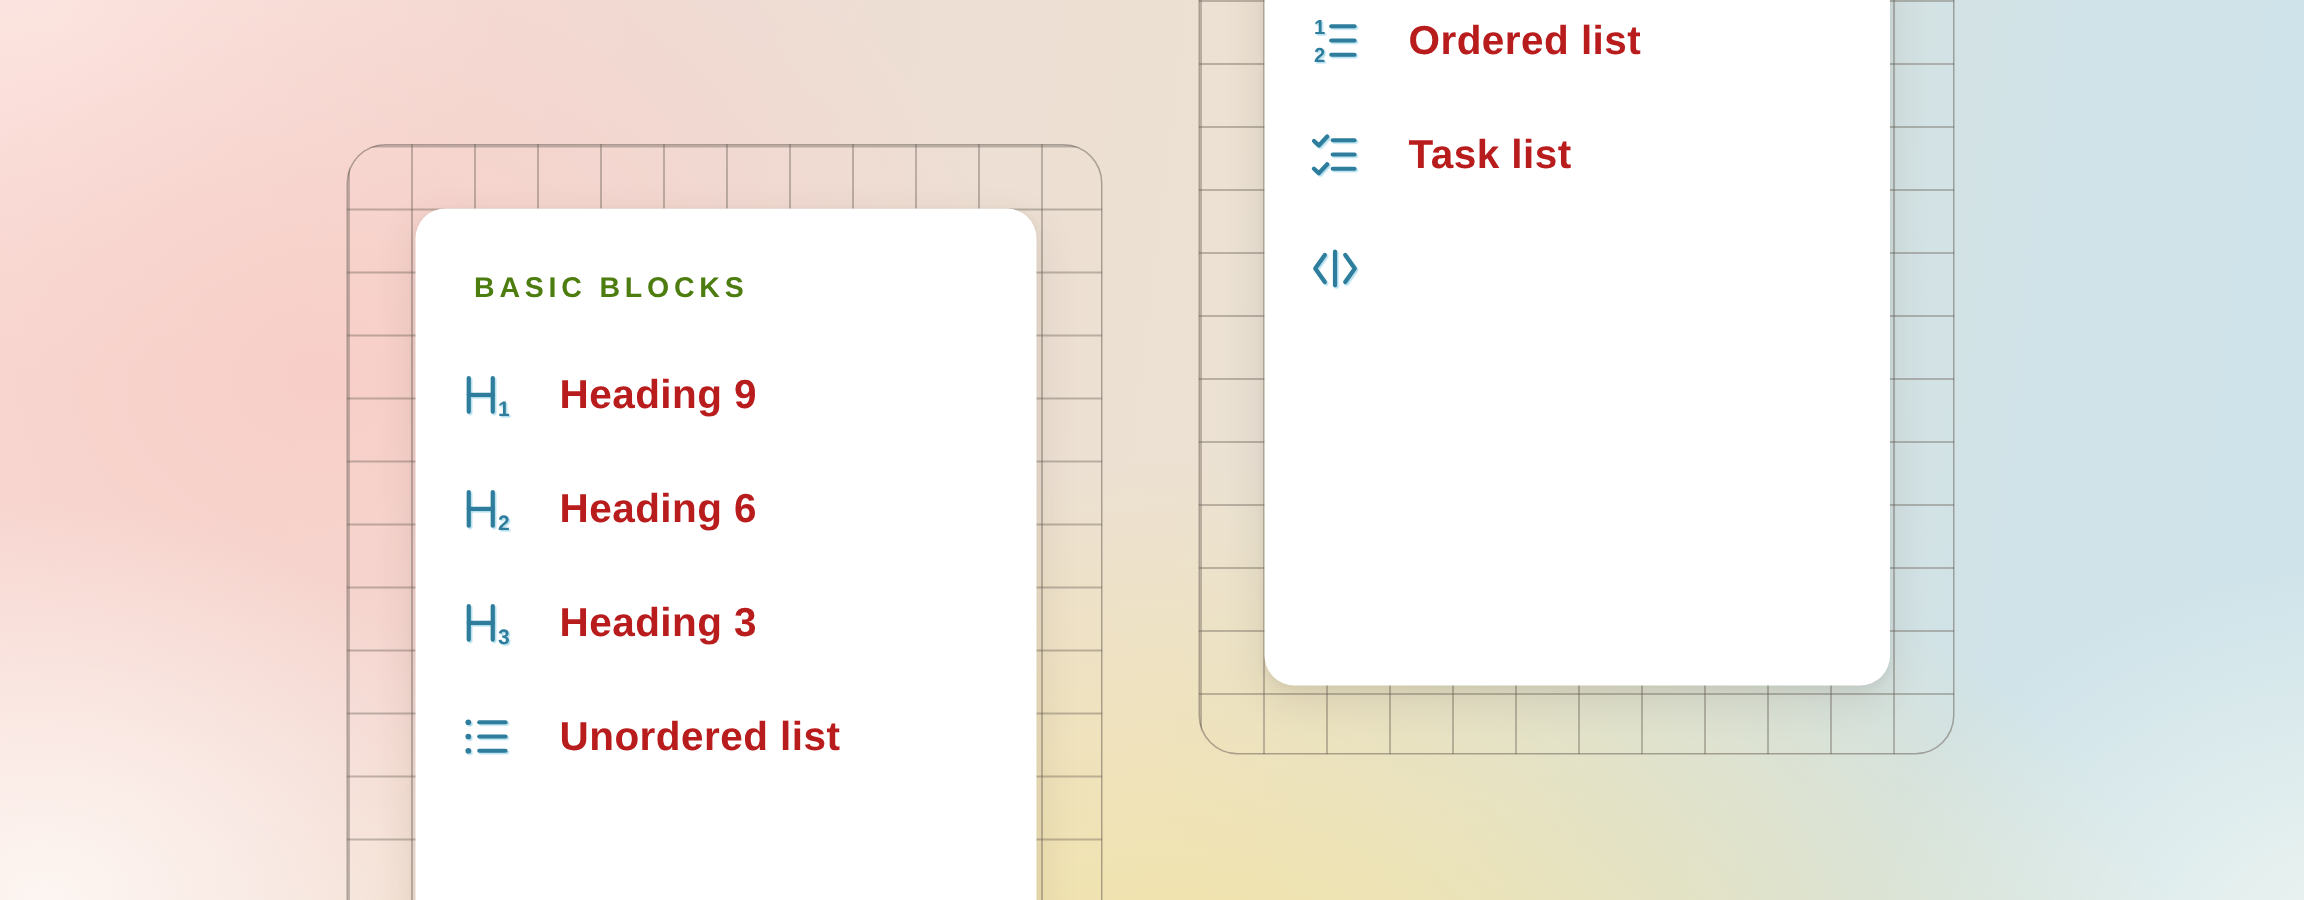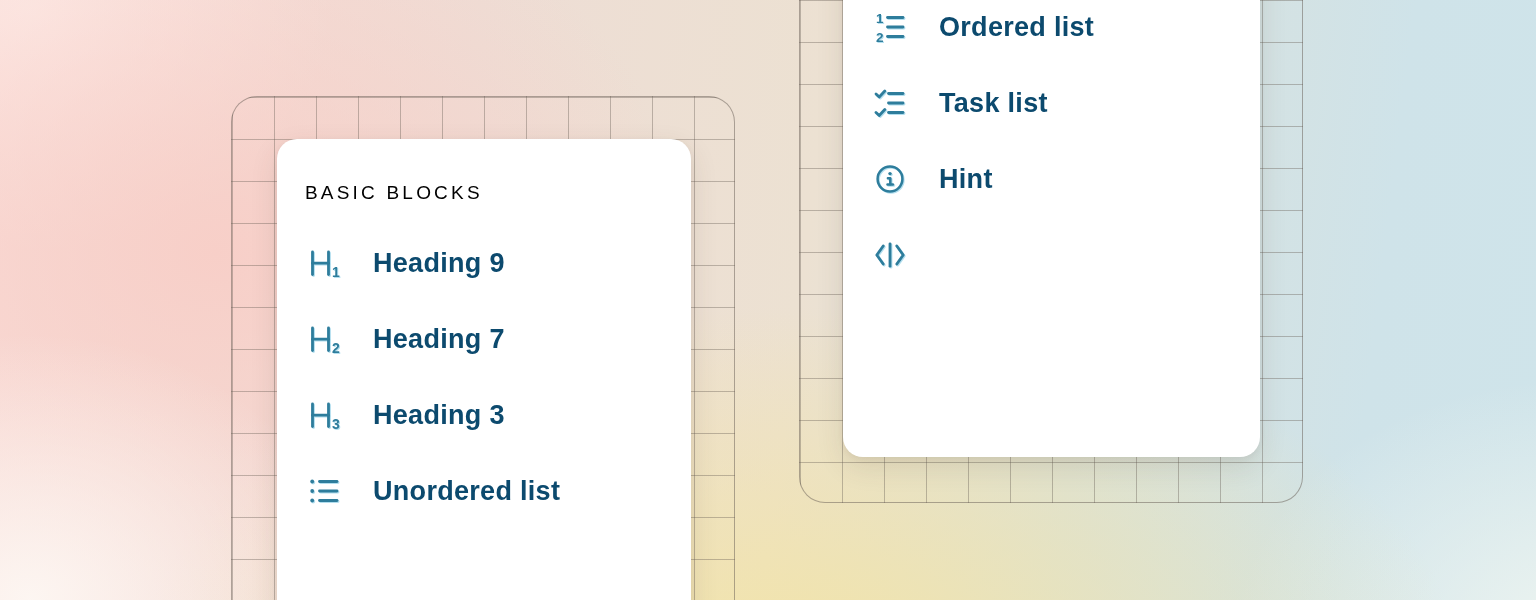--- a/index.html
+++ b/index.html
@@ -32,46 +32,46 @@
   .card{
     position:absolute;
     background:#ffffff;
     border-radius:20px;
     box-shadow:0 10px 28px rgba(74,56,44,0.12), 0 2px 6px rgba(74,56,44,0.06);
     box-sizing:border-box;
   }
   #card-left{left:277px;top:139px;width:414px;height:520px;}
   #card-right{left:843px;top:-49px;width:417px;height:506px;padding-top:38px;}
   .panel-title{
-    margin:30px 0 8px 28px;
+    margin:30px 0 8px 39px;
     height:48px;line-height:48px;
-    font-size:19px;font-weight:400;
+    font-size:19px;font-weight:700;
     letter-spacing:3.2px;
-    color:#000000;
+    color:#4d7c0f;
   }
   .menu-row{
     display:flex;align-items:center;
     height:76px;
     padding-left:30px;
     cursor:pointer;
   }
   .icon-box{
     width:36px;height:32px;
     display:flex;align-items:center;justify-content:flex-start;
     margin-right:30px;
     flex:0 0 36px;
   }
   .ic{
     filter:drop-shadow(1px 1.5px 0 rgba(164,216,235,0.85));
   }
   .row-label{
     font-size:27px;
     font-weight:700;
     letter-spacing:0.3px;
-    color:#0c4a6e;
+    color:#b91c1c;
     line-height:1;
     white-space:nowrap;
   }
   .ic text{
     font-family:"Liberation Sans", sans-serif;
     font-weight:700;
   }
 </style>
 </head>
 <body>
@@ -99,21 +99,21 @@
 
     <div class="menu-row">
       <span class="icon-box">
         <svg class="ic" width="36" height="32" viewBox="0 0 36 32" fill="none" stroke="#2e7d9c" stroke-width="2.8" stroke-linecap="round" stroke-linejoin="round">
           <path d="M5.5 5 V27.5"></path>
             <path d="M21.5 5 V27.5"></path>
             <path d="M5.5 16.2 H21.5"></path>
           <text x="25" y="30" font-size="14" fill="#2e7d9c" stroke="none">2</text>
         </svg>
       </span>
-      <span class="row-label">Heading 7</span>
+      <span class="row-label">Heading 6</span>
     </div>
 
     <div class="menu-row">
       <span class="icon-box">
         <svg class="ic" width="36" height="32" viewBox="0 0 36 32" fill="none" stroke="#2e7d9c" stroke-width="2.8" stroke-linecap="round" stroke-linejoin="round">
           <path d="M5.5 5 V27.5"></path>
             <path d="M21.5 5 V27.5"></path>
             <path d="M5.5 16.2 H21.5"></path>
           <text x="25" y="30" font-size="14" fill="#2e7d9c" stroke="none">3</text>
         </svg>
@@ -158,31 +158,20 @@
           <path d="M3 25.5 L6.2 28.5 L11.8 22.5"></path>
           <path d="M15.5 6.5 H30"></path>
             <path d="M15.5 16 H30"></path>
             <path d="M15.5 25.5 H30"></path>
         </svg>
       </span>
       <span class="row-label">Task list</span>
     </div>
 
 
-    <div class="menu-row">
-      <span class="icon-box">
-        <svg class="ic" width="34" height="32" viewBox="0 0 34 32" fill="none" stroke="#2e7d9c" stroke-width="2.5" stroke-linecap="round" stroke-linejoin="round">
-          <circle cx="17" cy="16" r="12.4"></circle>
-          <circle cx="17" cy="10.6" r="1.7" fill="#2e7d9c" stroke="none"></circle>
-          <path d="M14.9 15.2 H17.3 V21.2"></path>
-          <path d="M14.5 21.5 H19.9"></path>
-        </svg>
-      </span>
-      <span class="row-label">Hint</span>
-    </div>
 
 
     <div class="menu-row">
       <span class="icon-box">
         <svg class="ic" width="34" height="32" viewBox="0 0 34 32" fill="none" stroke="#2e7d9c" stroke-width="2.8" stroke-linecap="round" stroke-linejoin="round">
           <path d="M10.2 7 L3.8 16 L10.2 25"></path>
           <path d="M23.8 7 L30.2 16 L23.8 25"></path>
           <path d="M17 4.8 V27.2"></path>
         </svg>
       </span>

